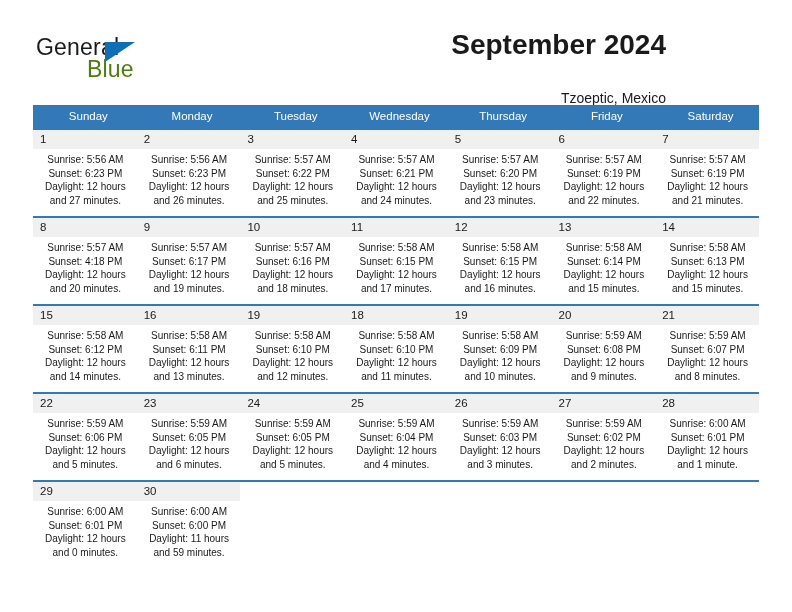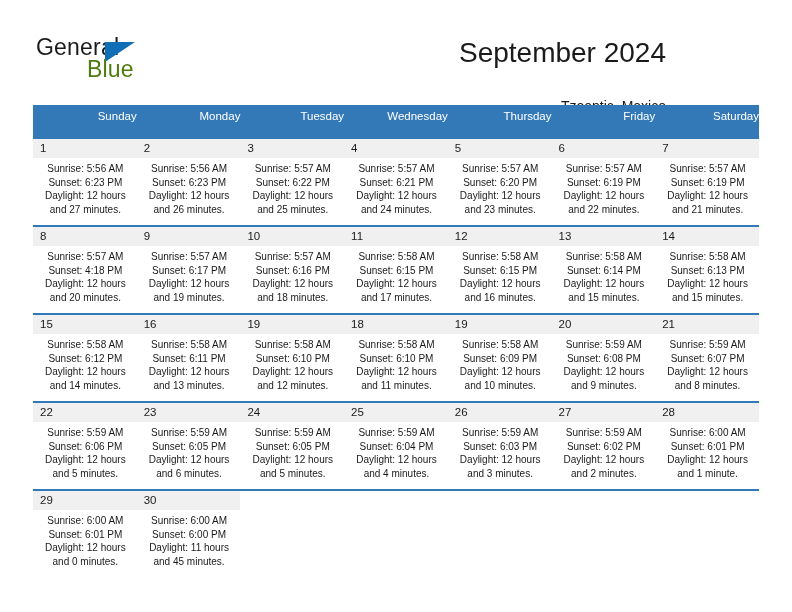--- a/index.html
+++ b/index.html
@@ -68,22 +68,21 @@
     position: absolute;
     right: 34px;
     top: 28px;
     text-align: right;
   }
   .cal-title {
     font-size: 28px;
     color: #1a1a1a;
     line-height: 34px;
     white-space: nowrap;
-    font-weight: normal;
-    margin-top: 8px;
+    font-weight: bold;
   }
   .cal-subtitle {
     font-size: 14px;
     color: #1a1a1a;
     line-height: 20px;
     margin-top: 26px;
     white-space: nowrap;
   }
 
   
@@ -98,22 +97,22 @@
     table-layout: fixed;
     width: 726px;
   }
   table.grid col { width: 103.71px; }
 
   thead th {
     background: #3379b8;
     color: #ffffff;
     font-size: 11.5px;
     font-weight: normal;
-    text-align: right;
-    padding: 5px 0 15px 7px;
+    text-align: center;
+    padding: 5px 0 6px 7px;
     height: 11px;
     border: none;
   }
 
   tbody tr.week-row > td {
     vertical-align: top;
     padding: 0;
     border-top: 2px solid #3379b8;
     height: 88px;
     box-sizing: border-box;
@@ -457,21 +456,21 @@
               <div>Daylight: 12 hours</div>
               <div>and 0 minutes.</div>
             </div>
           </td>
           <td>
             <div class="daynum-band">30</div>
             <div class="cell-body">
               <div>Sunrise: 6:00 AM</div>
               <div>Sunset: 6:00 PM</div>
               <div>Daylight: 11 hours</div>
-              <div>and 45 minutes.</div>
+              <div>and 59 minutes.</div>
             </div>
           </td>
           <td class="empty">
             <div class="daynum-band"></div>
           </td>
           <td class="empty">
             <div class="daynum-band"></div>
           </td>
           <td class="empty">
             <div class="daynum-band"></div>

